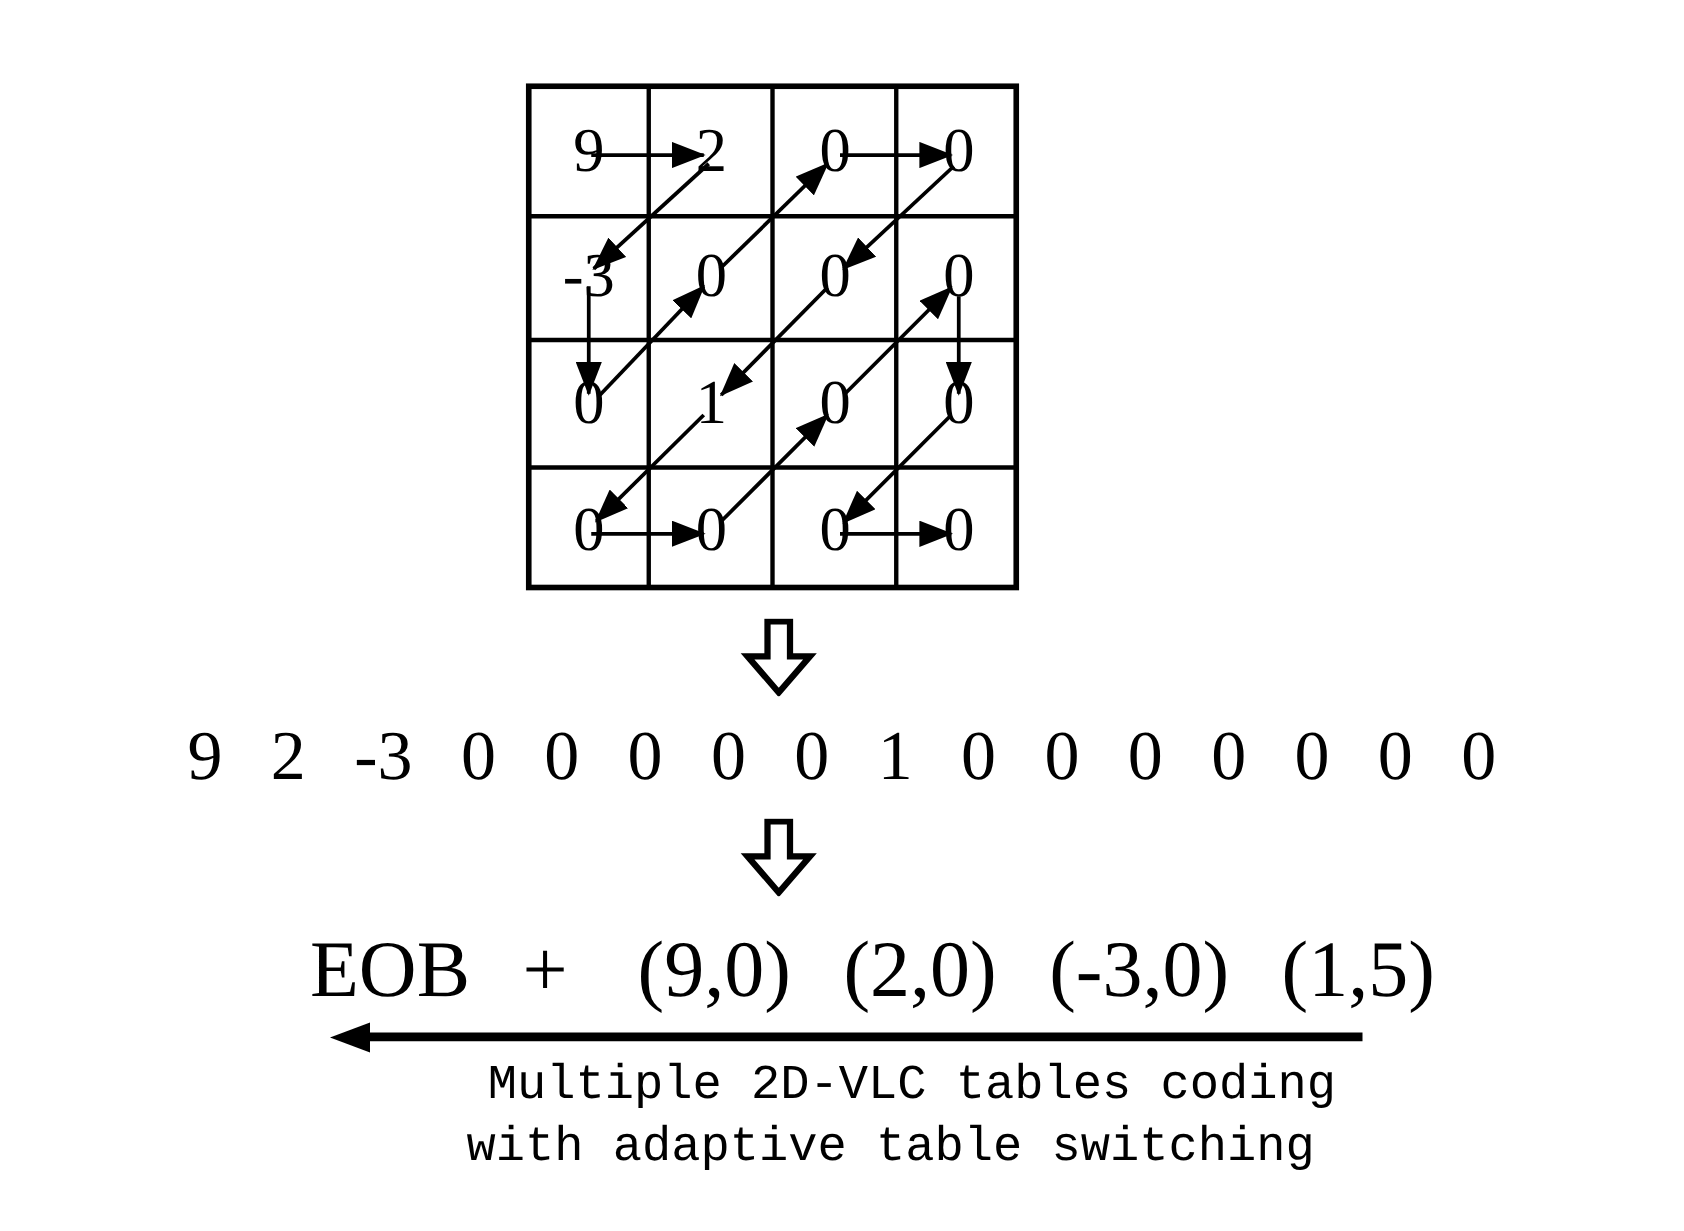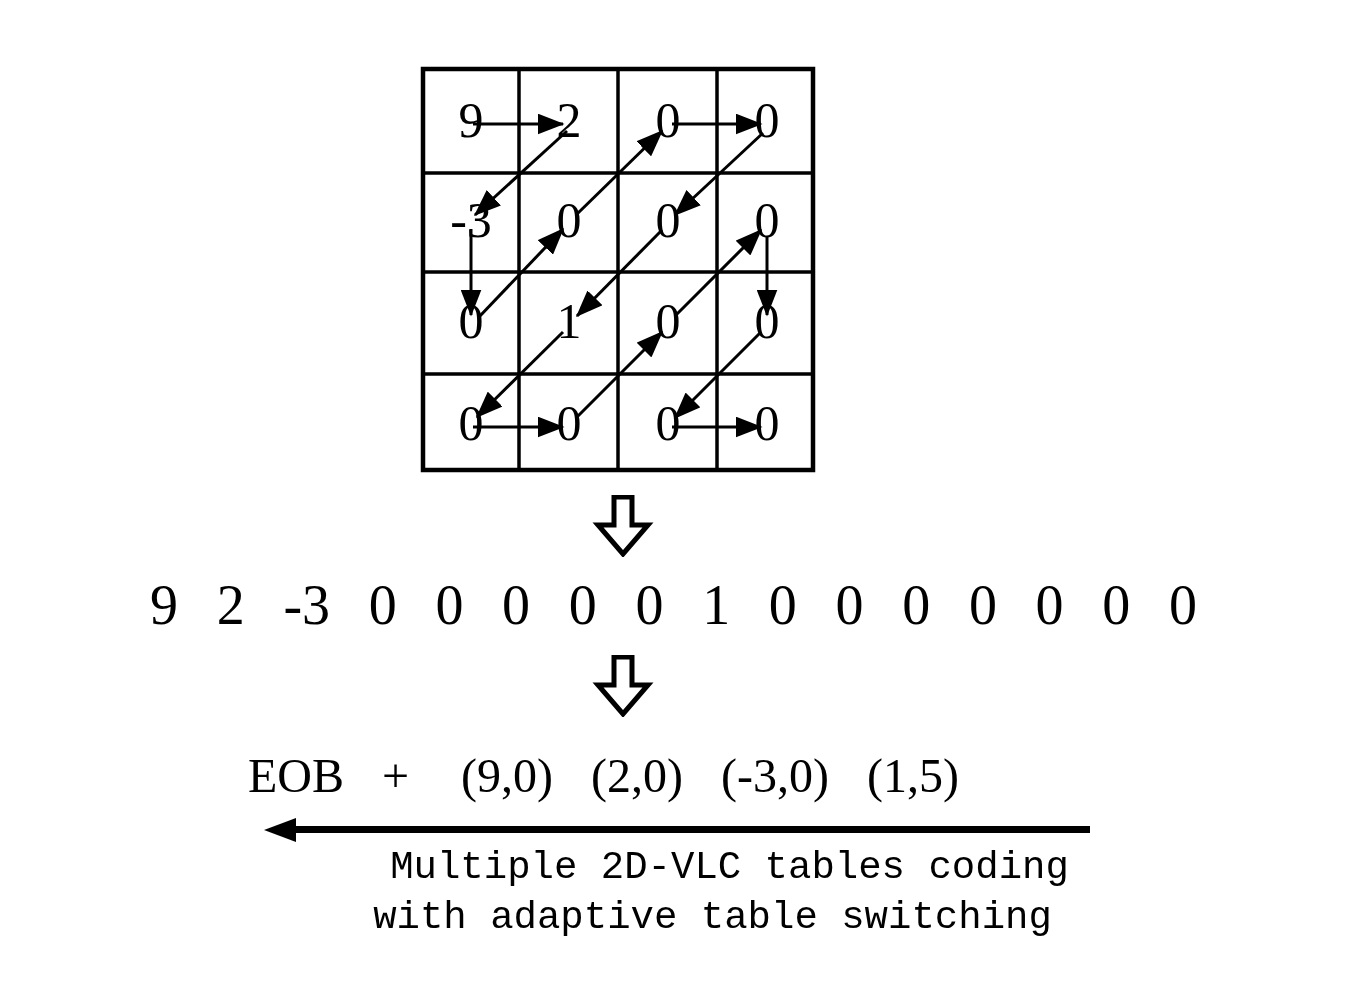--- a/index.html
+++ b/index.html
@@ -70,21 +70,21 @@
   }
 
   
   #rle-line {
     position: absolute;
     left: 248px;
     top: 745px;
     width: 860px;
     height: 62px;
     font-family: "Liberation Serif", serif;
-    font-size: 48px;
+    font-size: 64px;
     line-height: 62px;
     white-space: nowrap;
   }
   #rle-line .rle-part {
     display: inline-block;
   }
   .sp-wide { display: inline-block; width: 26px; }
   .sp-narrow { display: inline-block; width: 14px; }
 
   

